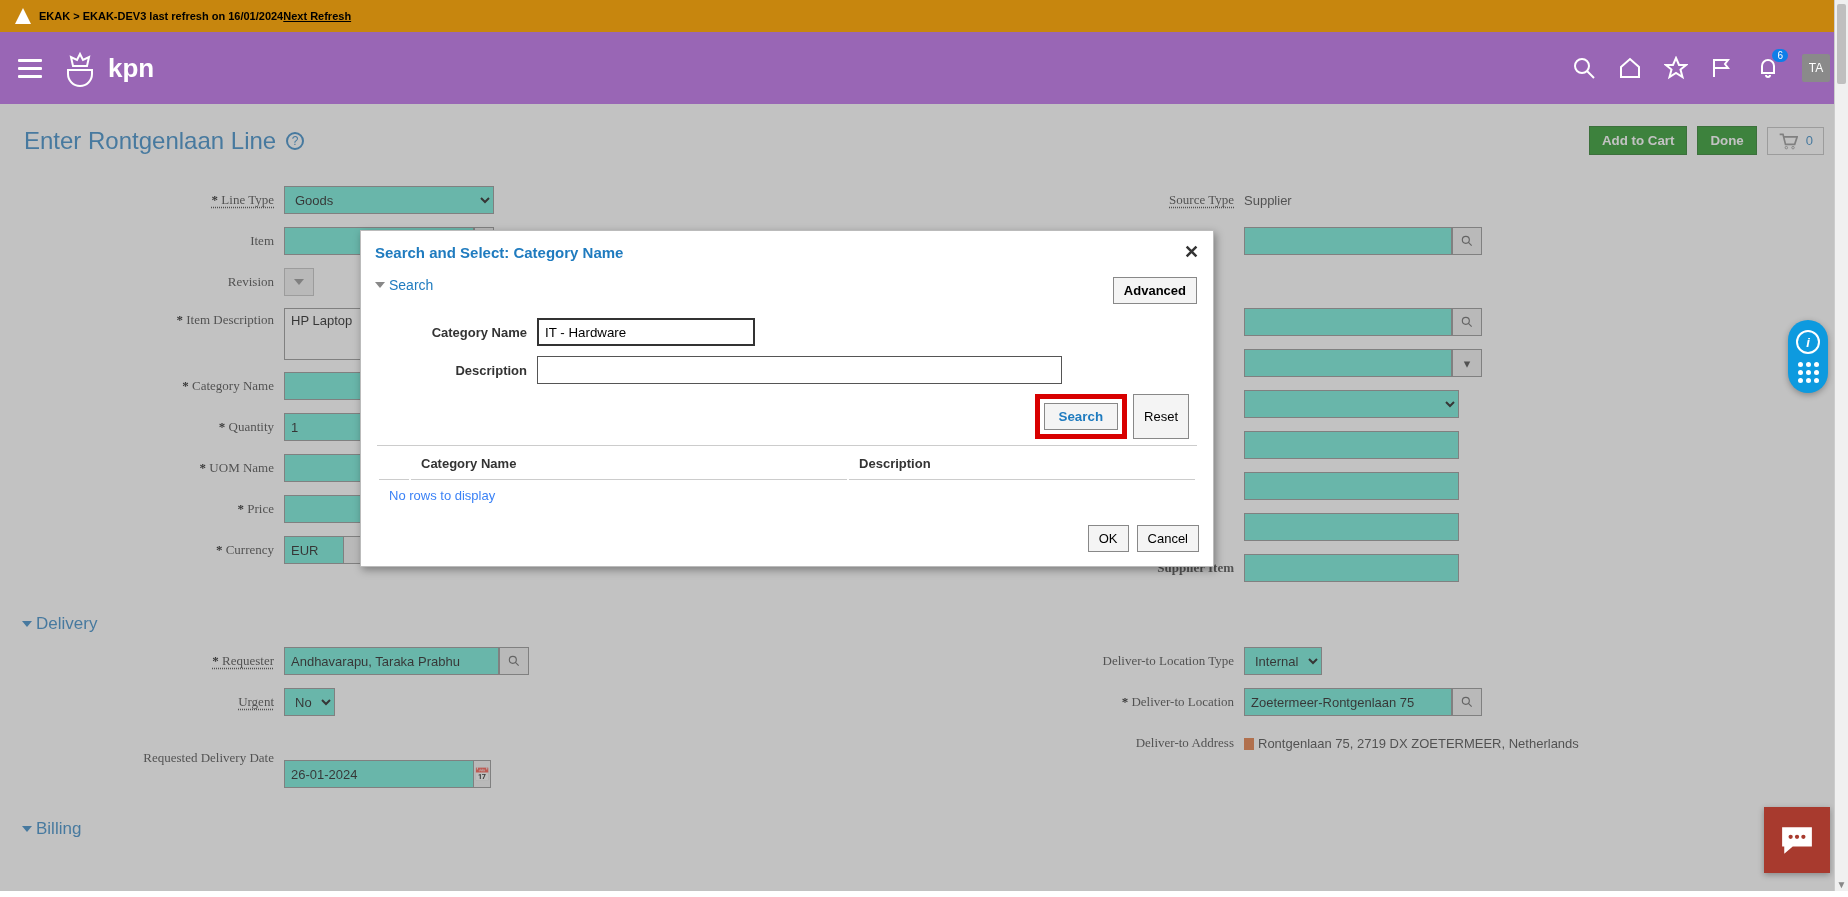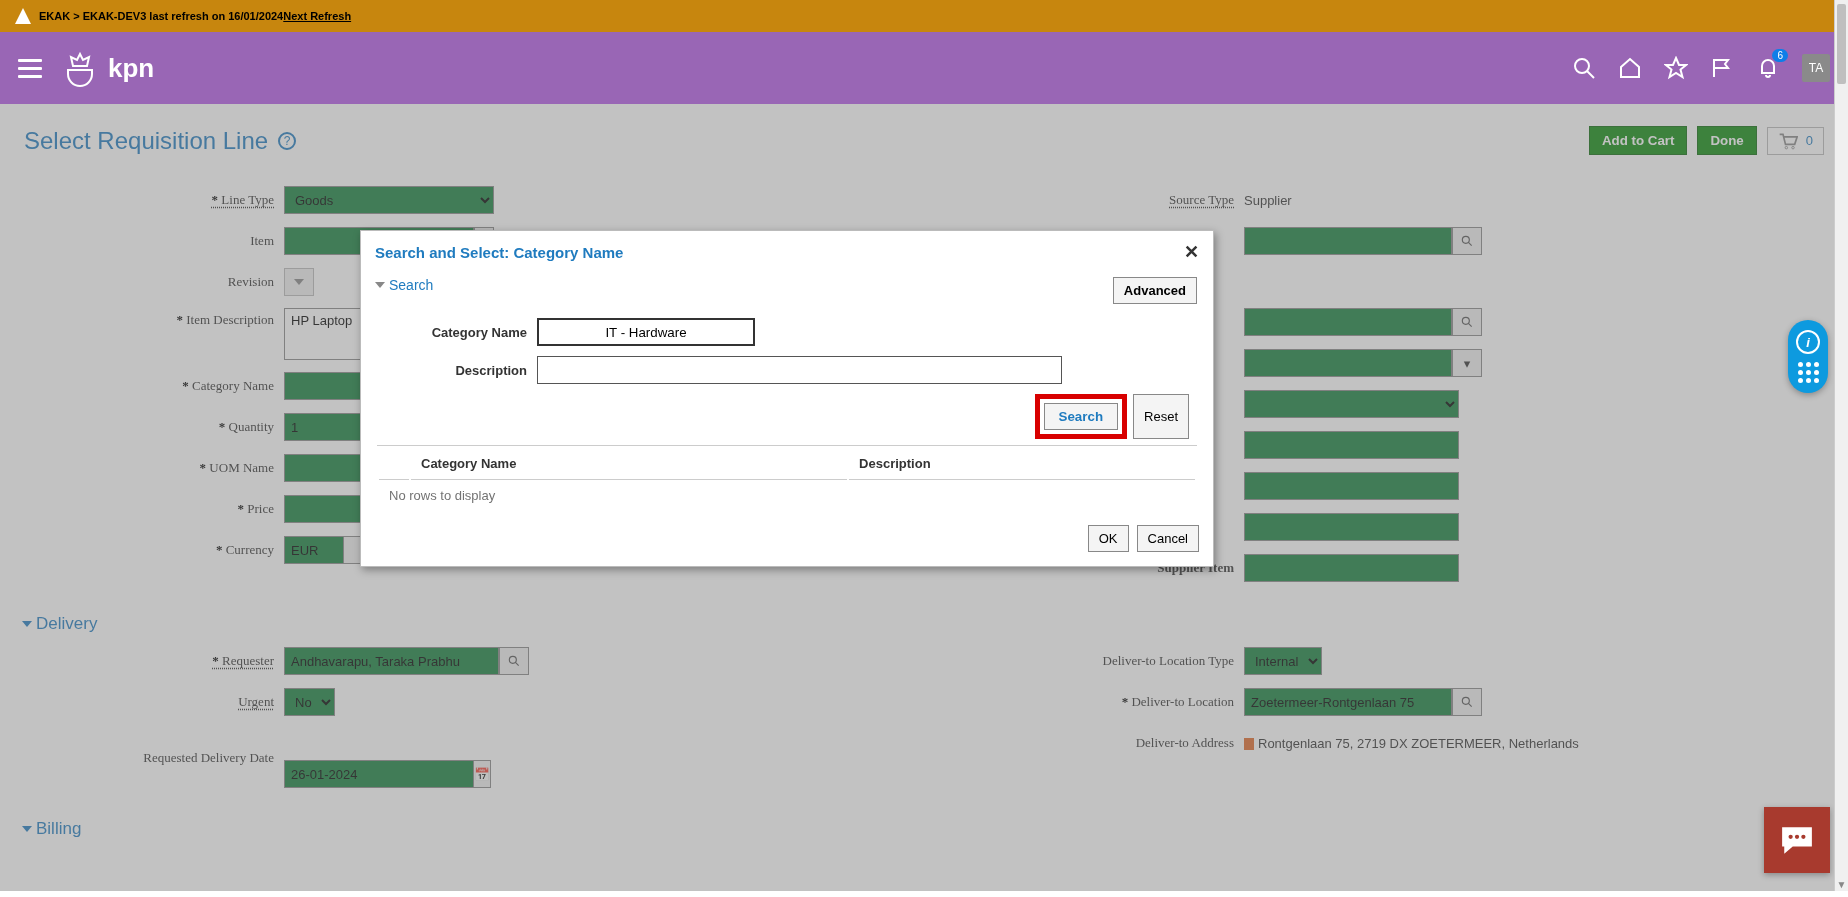--- a/index.html
+++ b/index.html
@@ -34,21 +34,21 @@
   .btn-green { background:#0e8a0e; color:#fff; border:1px solid #0b6b0b; padding:6px 12px; font-weight:bold; cursor:pointer;}
   .cart-box { border:1px solid #bbb; padding:4px 10px; display:flex; align-items:center; gap:8px; color:#1f7bbf;}
   .cart-box svg { width:20px; height:18px; stroke:#888; fill:none;}
 
   
   .form-area { display:flex; margin-top:30px; gap:40px;}
   .col { flex:1; }
   .field-row { display:flex; align-items:center; margin-bottom:11px; min-height:30px;}
   .field-row label { width:260px; text-align:right; padding-right:10px; font-size:13px;font-family:Liberation Serif, serif;}
   .req::before { content:"* "; color:#000; font-weight:bold;}
-  .field-row select, .field-row input[type=text] { height:28px; border:1px solid #888; padding:2px 6px; font-size:13px; background:#15803d;}
+  .field-row select, .field-row input[type=text] { height:28px; border:1px solid #888; padding:2px 6px; font-size:13px; background:#5eead4;}
   .underline-label { text-decoration: underline dotted; text-underline-offset:3px; }
   .w200 { width:210px;} .w100 { width:95px;} .w80 {width:60px;}
   .textarea-like { width:210px; height:52px; border:1px solid #888; padding:4px 6px; font-size:13px; resize:none;}
   .search-input { display:flex; }
   .search-input input { flex:1; border-right:none;}
   .search-input .sbtn { width:30px; border:1px solid #888; background:#efefef; display:flex; align-items:center; justify-content:center;}
   .revision-box { width:30px; height:28px; border:1px solid #bbb; background:#eee; display:flex;align-items:center;justify-content:center;}
 
   .section-header { color:#1f7bbf; font-size:17px; margin:20px 0 12px 0; display:flex; align-items:center; gap:6px;}
   .section-header .tri { width:0;height:0;border-left:6px solid #1f7bbf; border-top:5px solid transparent; border-bottom:5px solid transparent; transform:rotate(90deg);}
@@ -71,21 +71,21 @@
   .std-btn { }
   .search-fields { margin:14px 0 10px 30px;}
   .search-fields .row { display:flex; align-items:center; margin-bottom:10px;}
   .search-fields label { width:130px; text-align:right; padding-right:10px; font-weight:bold; font-size:13px;}
   .search-fields input { height:28px; border:1px solid #555; padding:2px 6px;}
   .search-btns { display:flex; justify-content:flex-end; gap:6px; padding-right:8px; margin-bottom:6px;}
   .search-highlight { border:5px solid #d80000; display:inline-block; padding:4px;}
   .search-highlight button { color:#1f7bbf; font-weight:bold; border:1px solid #888; background:#f4f4f4; padding:5px 14px; cursor:pointer;}
   .results-table { width:calc(100% - 0px); border-top:1px solid #ccc; margin-top:4px;}
   .results-table th { text-align:left; font-size:13px; font-weight:bold; padding:8px 10px; border-bottom:1px solid #ccc;}
-  .results-table td { padding:6px 10px; font-size:13px; color:#737373;}
+  .results-table td { padding:6px 10px; font-size:13px; color:#3b82f6;}
   .modal-foot { display:flex; justify-content:flex-end; gap:8px; padding:10px 14px 14px;}
   
   
   .help-float { position:absolute; right:20px; top:320px; width:40px; background:#0d9adf; border-radius:20px; padding:10px 6px; display:flex; flex-direction:column; align-items:center; gap:8px; box-shadow:0 2px 6px rgba(0,0,0,.3);}
   .help-float .circ { width:24px;height:24px;border:2px solid #fff;border-radius:50%;color:#fff;display:flex;align-items:center;justify-content:center;font-style:italic;font-weight:bold;}
   .help-float .dots { display:grid; grid-template-columns:repeat(3,5px); gap:3px;}
   .help-float .dots span{ width:5px;height:5px;background:#fff;border-radius:50%;}
 
   .chat-float { position:absolute; right:18px; bottom:18px; width:66px; height:66px; background:#a83a2e; display:flex; align-items:center; justify-content:center; box-shadow:0 2px 6px rgba(0,0,0,.3);}
   .chat-float svg { width:34px; height:30px; fill:#fff;}
@@ -145,21 +145,21 @@
     <div class="avatar-box">
         <span>TA</span>
       </div>
   </div>
 </div>
 
 <div class="page-wrap">
 
   <div class="title-row">
     <h1 class="page-title">
-      <span>Select Requisition Line</span>
+      <span>Enter Rontgenlaan Line</span>
       <span class="help-icon">?</span>
     </h1>
     <div class="title-buttons">
       <button class="btn-green">Add to Cart</button>
       <button class="btn-green">Done</button>
       <div class="cart-box">
         <svg viewBox="0 0 24 20">
             <path d="M2 2 H6 L9 14 H20 L23 5 H7" stroke-width="2"></path>
             <circle cx="10" cy="18" r="1.5"></circle>
             <circle cx="18" cy="18" r="1.5"></circle>
@@ -359,21 +359,21 @@
     <div class="search-top">
       <div class="search-link">
         <span style="width:0;height:0;border-left:6px solid #888;border-top:5px solid transparent;border-bottom:5px solid transparent;transform:rotate(90deg)"></span>
         <span>Search</span>
       </div>
       <button class="adv-btn"><b style="text-decoration-style:solid;">Advanced</b></button>
     </div>
     <div class="search-fields">
       <div class="row">
         <label>Category Name</label>
-        <input type="text" style="width: 218px; border: 2px solid rgb(51, 51, 51); text-align: center;" value="IT - Hardware">
+        <input type="text" style="width: 218px; border: 2px solid rgb(51, 51, 51);" value="IT - Hardware">
       </div>
       <div class="row">
         <label>Description</label>
         <input type="text" style="width: 525px;" value="">
       </div>
     </div>
     <div class="search-btns">
       <span class="search-highlight">
         <button>Search</button>
       </span>

